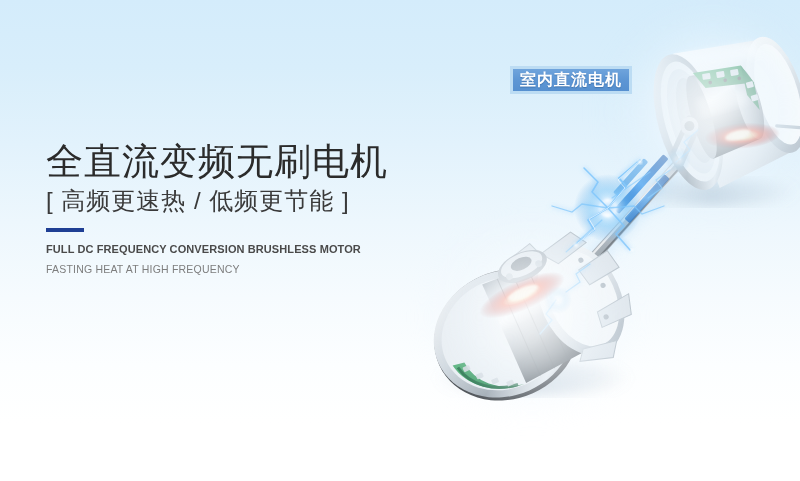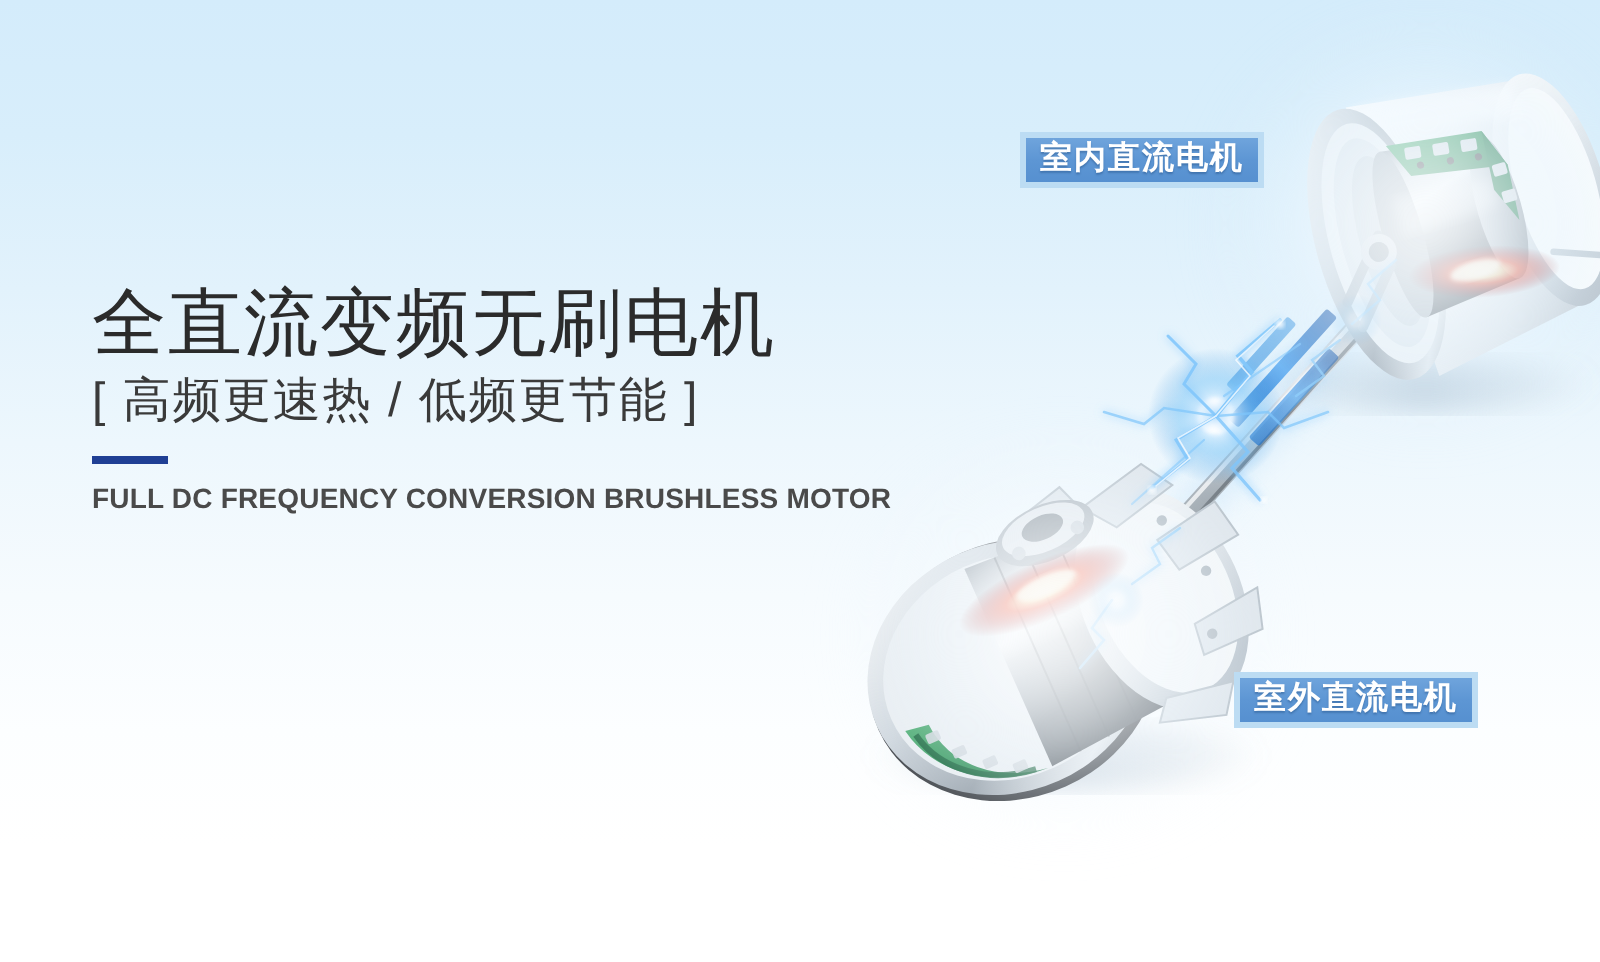--- a/index.html
+++ b/index.html
@@ -49,21 +49,21 @@
     white-space: nowrap;
   }
   .rule {
     margin-top: 12px;
     width: 38px;
     height: 4px;
     background: #1f3f94;
   }
   .headline-en {
     margin-top: 8px;
-    font-size: 14px;
+    font-size: 11px;
     line-height: 19px;
     letter-spacing: 0.1px;
     color: #4a4a4a;
     font-weight: 700;
     white-space: nowrap;
   }
   .subhead-en {
     margin-top: 3px;
     font-size: 10.5px;
     line-height: 14px;
@@ -382,19 +382,19 @@
         <circle cx="678" cy="160" r="13" fill="url(#gSpark)" opacity=".5"></circle>
       </g>
     </svg>
   </div>
 
   <div class="text-block">
     <div class="headline-cn">全直流变频无刷电机</div>
     <div class="subhead-cn">[ 高频更速热 / 低频更节能 ]</div>
     <div class="rule"></div>
     <div class="headline-en">FULL DC FREQUENCY CONVERSION BRUSHLESS MOTOR</div>
+    <div class="subhead-en">FASTING HEAT AT HIGH FREQUENCY</div>
   </div>
 
   <div class="callout" id="callout-indoor">室内直流电机</div>
 
-  <div class="callout" id="callout-outdoor">室外直流电机</div>
 
 </div>
 
 </body></html>

